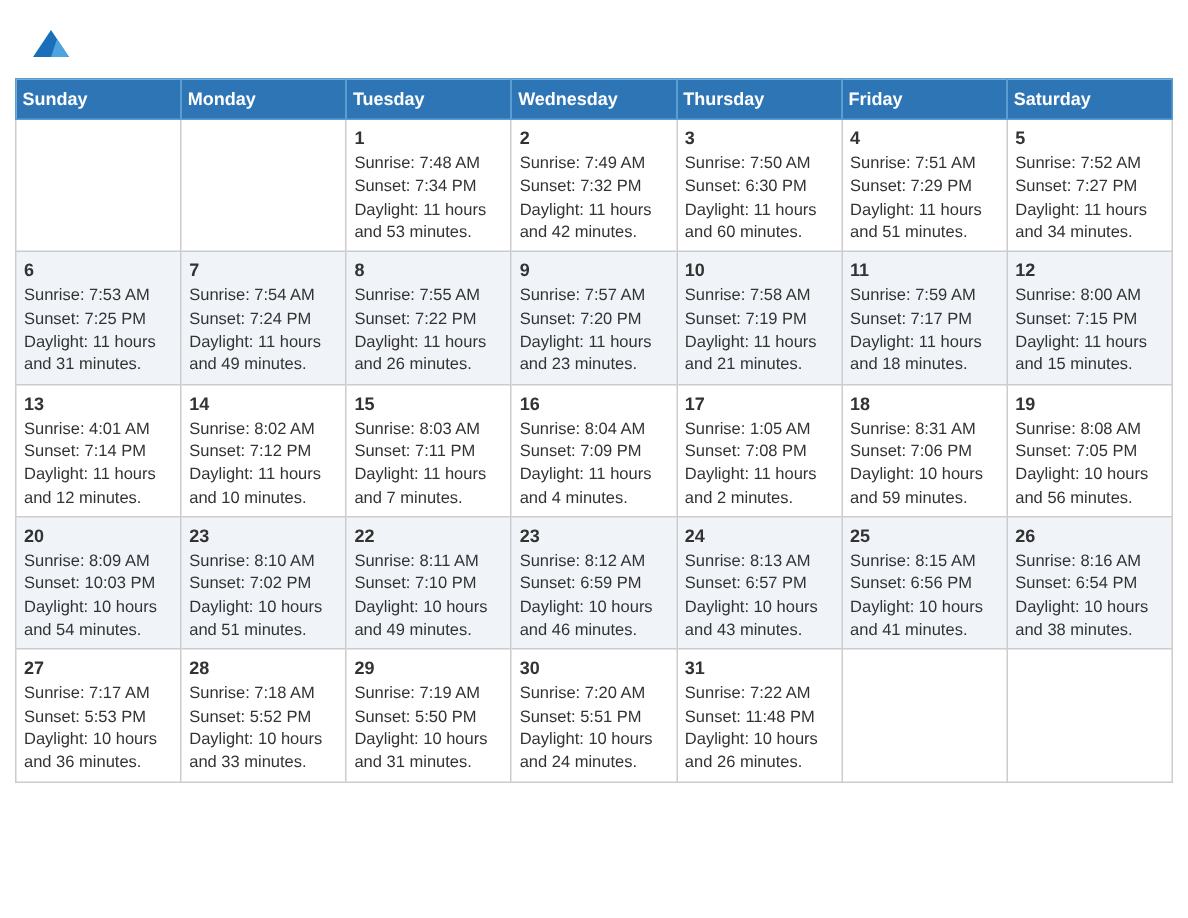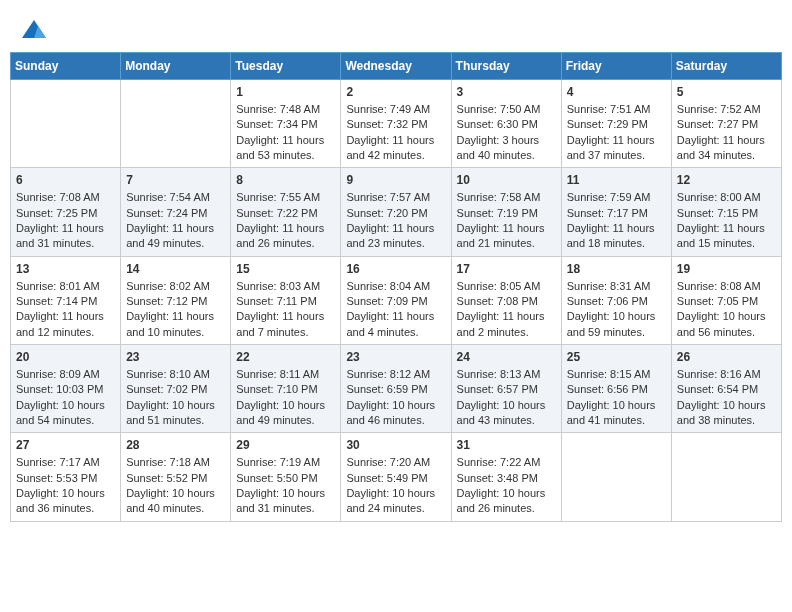--- a/index.html
+++ b/index.html
@@ -120,54 +120,54 @@
         <th>Friday</th>
         <th>Saturday</th>
       </tr>
   </thead>
   <tbody id="calendar-body">
   <tr>
         <td class="empty"></td>
         <td class="empty"></td>
         <td><span class="day-num">1</span><span>Sunrise: 7:48 AM</span><br><span>Sunset: 7:34 PM</span><br><span>Daylight: 11 hours and 53 minutes.</span><br></td>
         <td><span class="day-num">2</span><span>Sunrise: 7:49 AM</span><br><span>Sunset: 7:32 PM</span><br><span>Daylight: 11 hours and 42 minutes.</span><br></td>
-        <td><span class="day-num">3</span><span>Sunrise: 7:50 AM</span><br><span>Sunset: 6:30 PM</span><br><span>Daylight: 3 hours and 40 minutes.</span><br></td>
-        <td><span class="day-num">4</span><span>Sunrise: 7:51 AM</span><br><span>Sunset: 7:29 PM</span><br><span>Daylight: 11 hours and 37 minutes.</span><br></td>
+        <td><span class="day-num">3</span><span>Sunrise: 7:50 AM</span><br><span>Sunset: 6:30 PM</span><br><span>Daylight: 11 hours and 60 minutes.</span><br></td>
+        <td><span class="day-num">4</span><span>Sunrise: 7:51 AM</span><br><span>Sunset: 7:29 PM</span><br><span>Daylight: 11 hours and 51 minutes.</span><br></td>
         <td><span class="day-num">5</span><span>Sunrise: 7:52 AM</span><br><span>Sunset: 7:27 PM</span><br><span>Daylight: 11 hours and 34 minutes.</span><br></td>
       </tr>
       <tr>
-        <td><span class="day-num">6</span><span>Sunrise: 7:08 AM</span><br><span>Sunset: 7:25 PM</span><br><span>Daylight: 11 hours and 31 minutes.</span><br></td>
+        <td><span class="day-num">6</span><span>Sunrise: 7:53 AM</span><br><span>Sunset: 7:25 PM</span><br><span>Daylight: 11 hours and 31 minutes.</span><br></td>
         <td><span class="day-num">7</span><span>Sunrise: 7:54 AM</span><br><span>Sunset: 7:24 PM</span><br><span>Daylight: 11 hours and 49 minutes.</span><br></td>
         <td><span class="day-num">8</span><span>Sunrise: 7:55 AM</span><br><span>Sunset: 7:22 PM</span><br><span>Daylight: 11 hours and 26 minutes.</span><br></td>
         <td><span class="day-num">9</span><span>Sunrise: 7:57 AM</span><br><span>Sunset: 7:20 PM</span><br><span>Daylight: 11 hours and 23 minutes.</span><br></td>
         <td><span class="day-num">10</span><span>Sunrise: 7:58 AM</span><br><span>Sunset: 7:19 PM</span><br><span>Daylight: 11 hours and 21 minutes.</span><br></td>
         <td><span class="day-num">11</span><span>Sunrise: 7:59 AM</span><br><span>Sunset: 7:17 PM</span><br><span>Daylight: 11 hours and 18 minutes.</span><br></td>
         <td><span class="day-num">12</span><span>Sunrise: 8:00 AM</span><br><span>Sunset: 7:15 PM</span><br><span>Daylight: 11 hours and 15 minutes.</span><br></td>
       </tr>
       <tr>
-        <td><span class="day-num">13</span><span>Sunrise: 8:01 AM</span><br><span>Sunset: 7:14 PM</span><br><span>Daylight: 11 hours and 12 minutes.</span><br></td>
+        <td><span class="day-num">13</span><span>Sunrise: 4:01 AM</span><br><span>Sunset: 7:14 PM</span><br><span>Daylight: 11 hours and 12 minutes.</span><br></td>
         <td><span class="day-num">14</span><span>Sunrise: 8:02 AM</span><br><span>Sunset: 7:12 PM</span><br><span>Daylight: 11 hours and 10 minutes.</span><br></td>
         <td><span class="day-num">15</span><span>Sunrise: 8:03 AM</span><br><span>Sunset: 7:11 PM</span><br><span>Daylight: 11 hours and 7 minutes.</span><br></td>
         <td><span class="day-num">16</span><span>Sunrise: 8:04 AM</span><br><span>Sunset: 7:09 PM</span><br><span>Daylight: 11 hours and 4 minutes.</span><br></td>
-        <td><span class="day-num">17</span><span>Sunrise: 8:05 AM</span><br><span>Sunset: 7:08 PM</span><br><span>Daylight: 11 hours and 2 minutes.</span><br></td>
+        <td><span class="day-num">17</span><span>Sunrise: 1:05 AM</span><br><span>Sunset: 7:08 PM</span><br><span>Daylight: 11 hours and 2 minutes.</span><br></td>
         <td><span class="day-num">18</span><span>Sunrise: 8:31 AM</span><br><span>Sunset: 7:06 PM</span><br><span>Daylight: 10 hours and 59 minutes.</span><br></td>
         <td><span class="day-num">19</span><span>Sunrise: 8:08 AM</span><br><span>Sunset: 7:05 PM</span><br><span>Daylight: 10 hours and 56 minutes.</span><br></td>
       </tr>
       <tr>
         <td><span class="day-num">20</span><span>Sunrise: 8:09 AM</span><br><span>Sunset: 10:03 PM</span><br><span>Daylight: 10 hours and 54 minutes.</span><br></td>
         <td><span class="day-num">23</span><span>Sunrise: 8:10 AM</span><br><span>Sunset: 7:02 PM</span><br><span>Daylight: 10 hours and 51 minutes.</span><br></td>
         <td><span class="day-num">22</span><span>Sunrise: 8:11 AM</span><br><span>Sunset: 7:10 PM</span><br><span>Daylight: 10 hours and 49 minutes.</span><br></td>
         <td><span class="day-num">23</span><span>Sunrise: 8:12 AM</span><br><span>Sunset: 6:59 PM</span><br><span>Daylight: 10 hours and 46 minutes.</span><br></td>
         <td><span class="day-num">24</span><span>Sunrise: 8:13 AM</span><br><span>Sunset: 6:57 PM</span><br><span>Daylight: 10 hours and 43 minutes.</span><br></td>
         <td><span class="day-num">25</span><span>Sunrise: 8:15 AM</span><br><span>Sunset: 6:56 PM</span><br><span>Daylight: 10 hours and 41 minutes.</span><br></td>
         <td><span class="day-num">26</span><span>Sunrise: 8:16 AM</span><br><span>Sunset: 6:54 PM</span><br><span>Daylight: 10 hours and 38 minutes.</span><br></td>
       </tr>
       <tr>
         <td><span class="day-num">27</span><span>Sunrise: 7:17 AM</span><br><span>Sunset: 5:53 PM</span><br><span>Daylight: 10 hours and 36 minutes.</span><br></td>
-        <td><span class="day-num">28</span><span>Sunrise: 7:18 AM</span><br><span>Sunset: 5:52 PM</span><br><span>Daylight: 10 hours and 40 minutes.</span><br></td>
+        <td><span class="day-num">28</span><span>Sunrise: 7:18 AM</span><br><span>Sunset: 5:52 PM</span><br><span>Daylight: 10 hours and 33 minutes.</span><br></td>
         <td><span class="day-num">29</span><span>Sunrise: 7:19 AM</span><br><span>Sunset: 5:50 PM</span><br><span>Daylight: 10 hours and 31 minutes.</span><br></td>
-        <td><span class="day-num">30</span><span>Sunrise: 7:20 AM</span><br><span>Sunset: 5:49 PM</span><br><span>Daylight: 10 hours and 24 minutes.</span><br></td>
-        <td><span class="day-num">31</span><span>Sunrise: 7:22 AM</span><br><span>Sunset: 3:48 PM</span><br><span>Daylight: 10 hours and 26 minutes.</span><br></td>
+        <td><span class="day-num">30</span><span>Sunrise: 7:20 AM</span><br><span>Sunset: 5:51 PM</span><br><span>Daylight: 10 hours and 24 minutes.</span><br></td>
+        <td><span class="day-num">31</span><span>Sunrise: 7:22 AM</span><br><span>Sunset: 11:48 PM</span><br><span>Daylight: 10 hours and 26 minutes.</span><br></td>
         <td class="empty"></td>
         <td class="empty"></td>
       </tr>
     </tbody>
 </table>
 
 </body></html>

